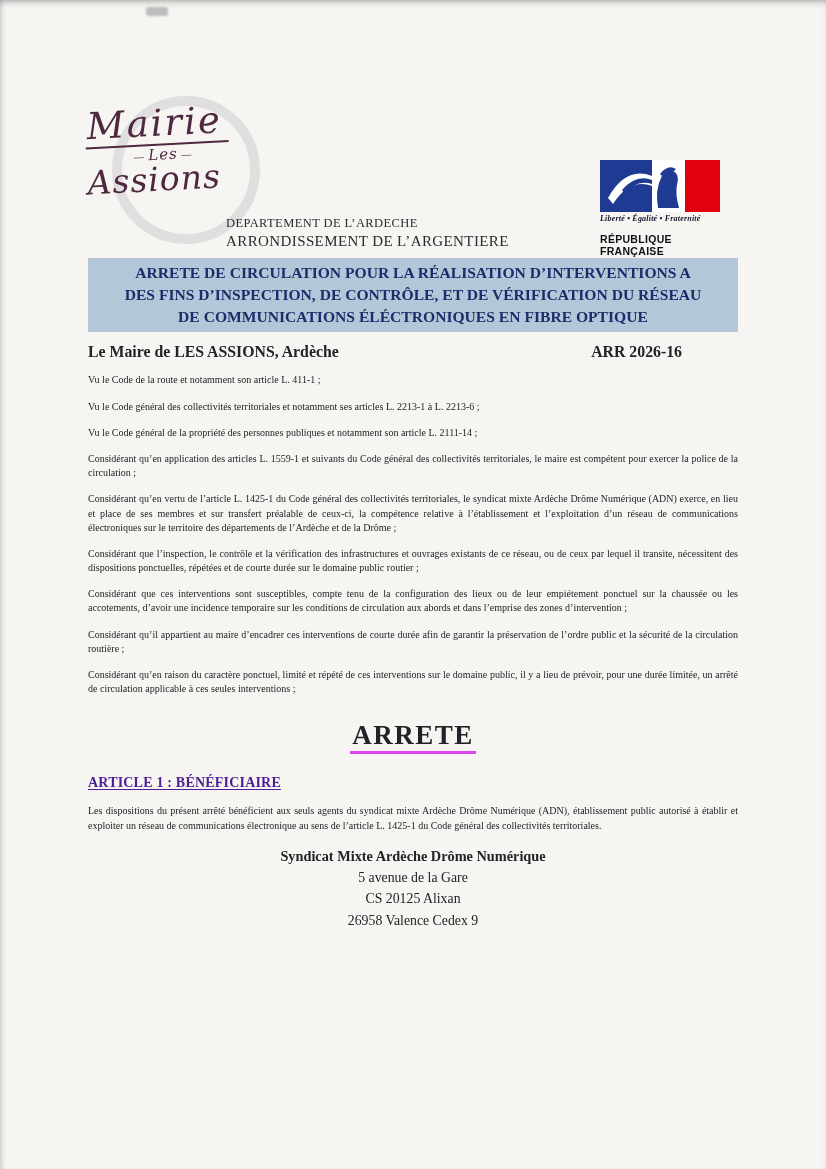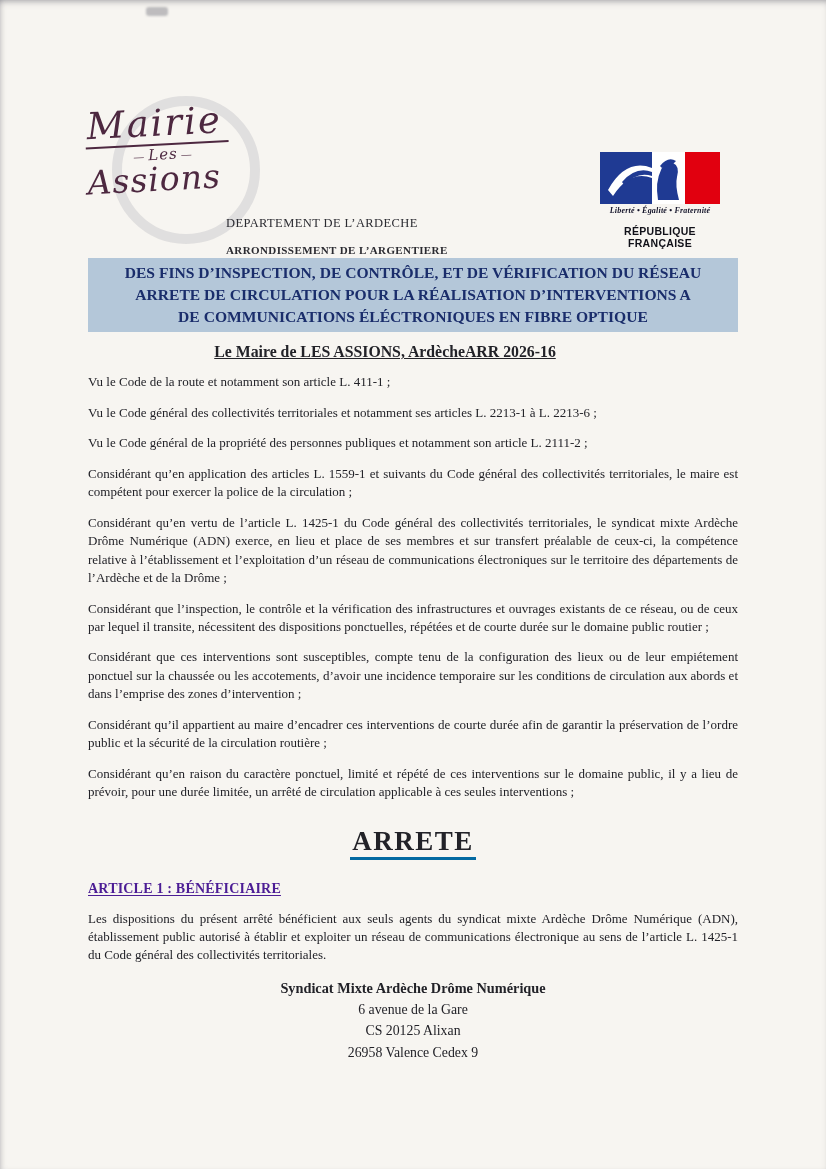--- a/index.html
+++ b/index.html
@@ -29,57 +29,57 @@
     position:relative; transform:rotate(-3deg);
     font-family:"DejaVu Serif",serif; font-style:italic; color:#4d2840;
   }
   .logo-mairie { font-size:37px; line-height:1; letter-spacing:2px; border-bottom:2px solid #4d2840; display:inline-block; padding:0 6px 2px 2px; }
   .logo-les { font-size:15px; line-height:1; margin:2px 0 0 44px; letter-spacing:1px; }
   .logo-les::before, .logo-les::after { content:"—"; font-size:11px; opacity:.8; padding:0 3px; }
   .logo-assions { font-size:33px; line-height:1.05; letter-spacing:1px; }
 
   .dept-block { position:absolute; left:226px; top:216px; color:#2b2b31; }
   .dept-line1 { font-size:12.5px; letter-spacing:.4px; }
-  .dept-line2 { font-size:11px; letter-spacing:.4px; margin-top:13px;font-weight:bold; }
+  .dept-line2 { font-size:15px; letter-spacing:.4px; margin-top:2px; }
 
-  .flag-block { position:absolute; left:600px; top:152px; width:120px; text-align:center; }
+  .flag-block { position:absolute; left:600px; top:160px; width:120px; }
   .flag-svg { display:block; width:120px; height:52px; }
   .flag-motto {
     font-family:"Liberation Serif",serif; font-style:italic; font-weight:bold;
     font-size:8px; color:#14142a; margin-top:2px; letter-spacing:.2px;
   }
   .flag-republique {
     font-family:"Liberation Sans",sans-serif; font-weight:bold;
     font-size:10.5px; color:#101018; letter-spacing:.3px; margin-top:10px;
   }
 
   
   .doc-main { position:absolute; left:88px; top:258px; width:650px; }
 
   .title-block {
     background:#b4c7d9; color:#1a2d6b;
     font-weight:bold; font-size:15.6px; line-height:1.42;
     text-align:center; padding:4px 2px;
   }
 
   .maire-row {
-    display:flex; justify-content:center; align-items:baseline;
+    display:flex; justify-content:space-between; align-items:baseline;
     font-weight:bold; font-size:15.8px;
-    margin:11px 0 5px 0; padding-right:56px;text-decoration:underline;
+    margin:11px 0 5px 0; padding-right:56px;
   }
 
   .doc-main p {
-    font-size:13px; line-height:1.42; text-align:justify;
+    font-size:10px; line-height:1.42; text-align:justify;
     margin:12px 0 12px 0;
   }
 
   .arrete-heading { text-align:center; margin:24px 0 24px 0; }
   .arrete-heading span {
     font-size:27px; font-weight:bold; letter-spacing:1.5px;
-    border-bottom:3px solid #0369a1; padding:0 2px 1px 2px;
+    border-bottom:3px solid #d946ef; padding:0 2px 1px 2px;
   }
 
   .article-heading {
     font-size:14px; font-weight:bold; letter-spacing:.2px;
     text-decoration:underline; text-underline-offset:2px;
     margin:0 0 13px 0; color:#4c1d95;
   }
 
   .address-block { text-align:center; margin-top:4px; font-size:13.8px; line-height:1.55; }
   .addr-name { font-weight:bold; font-size:14.3px; }
@@ -114,49 +114,49 @@
       <path d="M58,48 Q55,30 61,18 Q65,8 73,11 Q80,14 77,25 Q75,33 79,48 Z" fill="#1f3a93"></path>
       <path d="M60,14 Q68,4 76,9 L72,13 Q66,10 62,16 Z" fill="#1f3a93"></path>
     </svg>
     <div class="flag-motto">Liberté • Égalité • Fraternité</div>
     <div class="flag-republique">RÉPUBLIQUE FRANÇAISE</div>
   </div>
 
   <div class="doc-main">
 
     <div class="title-block">
+      <div>ARRETE DE CIRCULATION POUR LA RÉALISATION D’INTERVENTIONS A</div>
       <div>DES FINS D’INSPECTION, DE CONTRÔLE, ET DE VÉRIFICATION DU RÉSEAU</div>
-      <div>ARRETE DE CIRCULATION POUR LA RÉALISATION D’INTERVENTIONS A</div>
       <div>DE COMMUNICATIONS ÉLÉCTRONIQUES EN FIBRE OPTIQUE</div>
     </div>
 
     <div class="maire-row">
       <span>Le Maire de LES ASSIONS, Ardèche</span>
       <span>ARR 2026-16</span>
     </div>
 
     <p>Vu le Code de la route et notamment son article L. 411-1 ;</p>
     <p>Vu le Code général des collectivités territoriales et notamment ses articles L. 2213-1 à L. 2213-6 ;</p>
-    <p>Vu le Code général de la propriété des personnes publiques et notamment son article L. 2111-2 ;</p>
+    <p>Vu le Code général de la propriété des personnes publiques et notamment son article L. 2111-14 ;</p>
     <p>Considérant qu’en application des articles L. 1559-1 et suivants du Code général des collectivités territoriales, le maire est compétent pour exercer la police de la circulation ;</p>
     <p>Considérant qu’en vertu de l’article L. 1425-1 du Code général des collectivités territoriales, le syndicat mixte Ardèche Drôme Numérique (ADN) exerce, en lieu et place de ses membres et sur transfert préalable de ceux-ci, la compétence relative à l’établissement et l’exploitation d’un réseau de communications électroniques sur le territoire des départements de l’Ardèche et de la Drôme ;</p>
     <p>Considérant que l’inspection, le contrôle et la vérification des infrastructures et ouvrages existants de ce réseau, ou de ceux par lequel il transite, nécessitent des dispositions ponctuelles, répétées et de courte durée sur le domaine public routier ;</p>
     <p>Considérant que ces interventions sont susceptibles, compte tenu de la configuration des lieux ou de leur empiétement ponctuel sur la chaussée ou les accotements, d’avoir une incidence temporaire sur les conditions de circulation aux abords et dans l’emprise des zones d’intervention ;</p>
     <p>Considérant qu’il appartient au maire d’encadrer ces interventions de courte durée afin de garantir la préservation de l’ordre public et la sécurité de la circulation routière ;</p>
     <p>Considérant qu’en raison du caractère ponctuel, limité et répété de ces interventions sur le domaine public, il y a lieu de prévoir, pour une durée limitée, un arrêté de circulation applicable à ces seules interventions ;</p>
 
     <div class="arrete-heading">
       <span>ARRETE</span>
     </div>
 
     <div class="article-heading">ARTICLE 1 : BÉNÉFICIAIRE</div>
 
     <p>Les dispositions du présent arrêté bénéficient aux seuls agents du syndicat mixte Ardèche Drôme Numérique (ADN), établissement public autorisé à établir et exploiter un réseau de communications électronique au sens de l’article L. 1425-1 du Code général des collectivités territoriales.</p>
 
     <div class="address-block">
       <div class="addr-name">Syndicat Mixte Ardèche Drôme Numérique</div>
-      <div>6 avenue de la Gare</div>
+      <div>5 avenue de la Gare</div>
       <div>CS 20125 Alixan</div>
       <div>26958 Valence Cedex 9</div>
     </div>
 
   </div>
 </div>
 
 </body></html>

